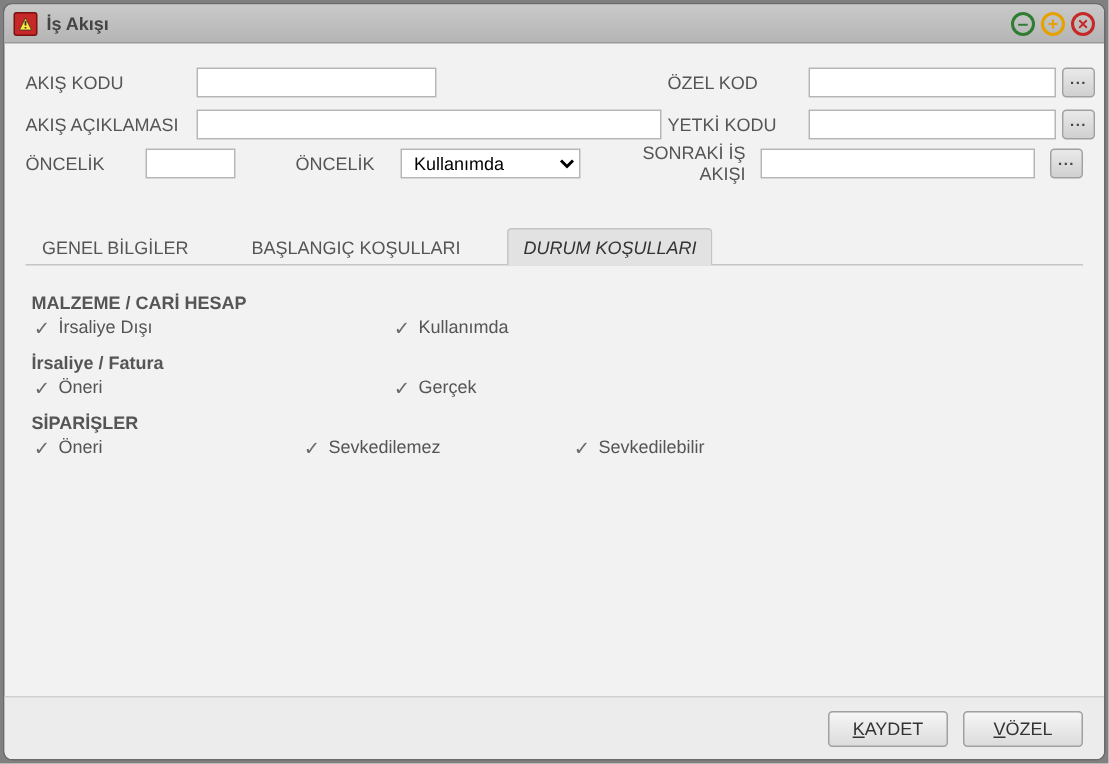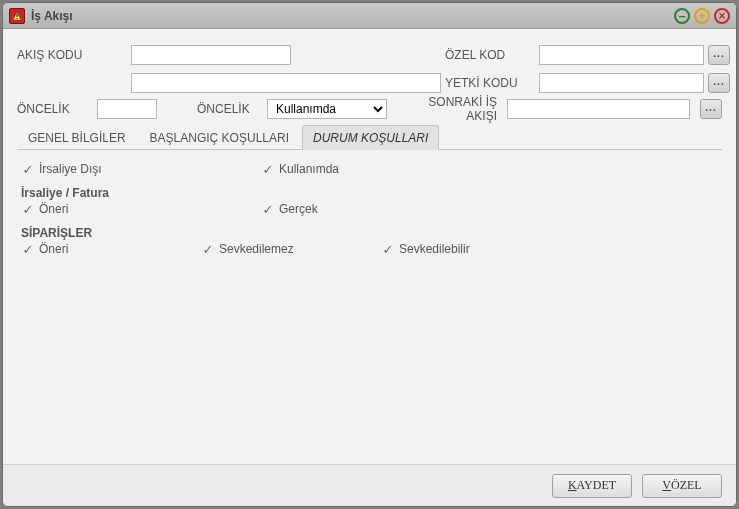--- a/index.html
+++ b/index.html
@@ -84,32 +84,32 @@
     cursor:pointer;
     color:#444;
     font-weight:bold;
     letter-spacing:1px;
     font-size:10px;
   }
   .row2 {
     display:flex;
     align-items:center;
     gap:10px;
-    margin-bottom: 1px;
+    margin-bottom: 28px;
   }
   .row2 label.fld { width:70px; }
   .row2 input.short { width:60px; }
   .row2 select.sel { width:120px; }
   .row2 .sonraki-lbl { width:120px; text-align:right;}
   .row2 .sonraki-input { flex:1; }
   .tabs {
     display:flex;
     border-bottom:1px solid #c5c5c5;
     margin-bottom:8px;
-    gap:2px;
+    gap:20px;
   }
   .tab {
     padding:5px 10px 5px 10px;
     border:1px solid transparent;
     border-bottom:none;
     background:transparent;
     cursor:pointer;
     color:#555;
     font-size:12px;
     position:relative;
@@ -157,21 +157,21 @@
     padding:0 14px;
   }
   .btn {
     min-width:80px;
     height:24px;
     border:1px solid #a0a0a0;
     background:linear-gradient(to bottom,#f6f6f6,#dcdcdc);
     border-radius:3px;
     cursor:pointer;
     color:#333;
-    font-family:Liberation Serif, serif;
+    font-family:Liberation Sans, sans-serif;
     font-size:12px;
     padding:0 10px;
   }
   .mn { text-decoration:underline; }
 </style>
 </head>
 <body>
 
 <div class="window">
   <div class="titlebar">
@@ -193,20 +193,21 @@
   <div class="content">
 
     <div class="top-grid">
       <label class="fld">AKIŞ KODU</label>
       <input class="txt" type="text" style="width: 160px;" value="">
       <span></span>
       <label class="fld">ÖZEL KOD</label>
       <input class="txt" type="text" value="" style="">
       <span class="ell-btn">...</span>
 
+      <label class="fld">AKIŞ AÇIKLAMASI</label>
       <input class="txt" type="text" style="grid-column: 2 / span 2;" value="">
       <label class="fld">YETKİ KODU</label>
       <input class="txt" type="text" value="" style="">
       <span class="ell-btn">...</span>
     </div>
 
     <div class="row2">
       <label class="fld">ÖNCELİK</label>
       <input class="txt short" type="text" value="" style="">
       <span style="width:20px"></span>
@@ -221,20 +222,21 @@
     </div>
 
     <div class="tabs">
       <div class="tab">GENEL BİLGİLER</div>
       <div class="tab">BAŞLANGIÇ KOŞULLARI</div>
       <div class="tab active">DURUM KOŞULLARI</div>
     </div>
 
     <div class="tab-body">
 
+      <div class="group-title">MALZEME / CARİ HESAP</div>
       <div class="ck-row">
         <label class="ck">
           <span class="ck-mark">✓</span>
           <span>İrsaliye Dışı</span>
         </label>
         <label class="ck" style="margin-left:60px">
           <span class="ck-mark">✓</span>
           <span>Kullanımda</span>
         </label>
       </div>

